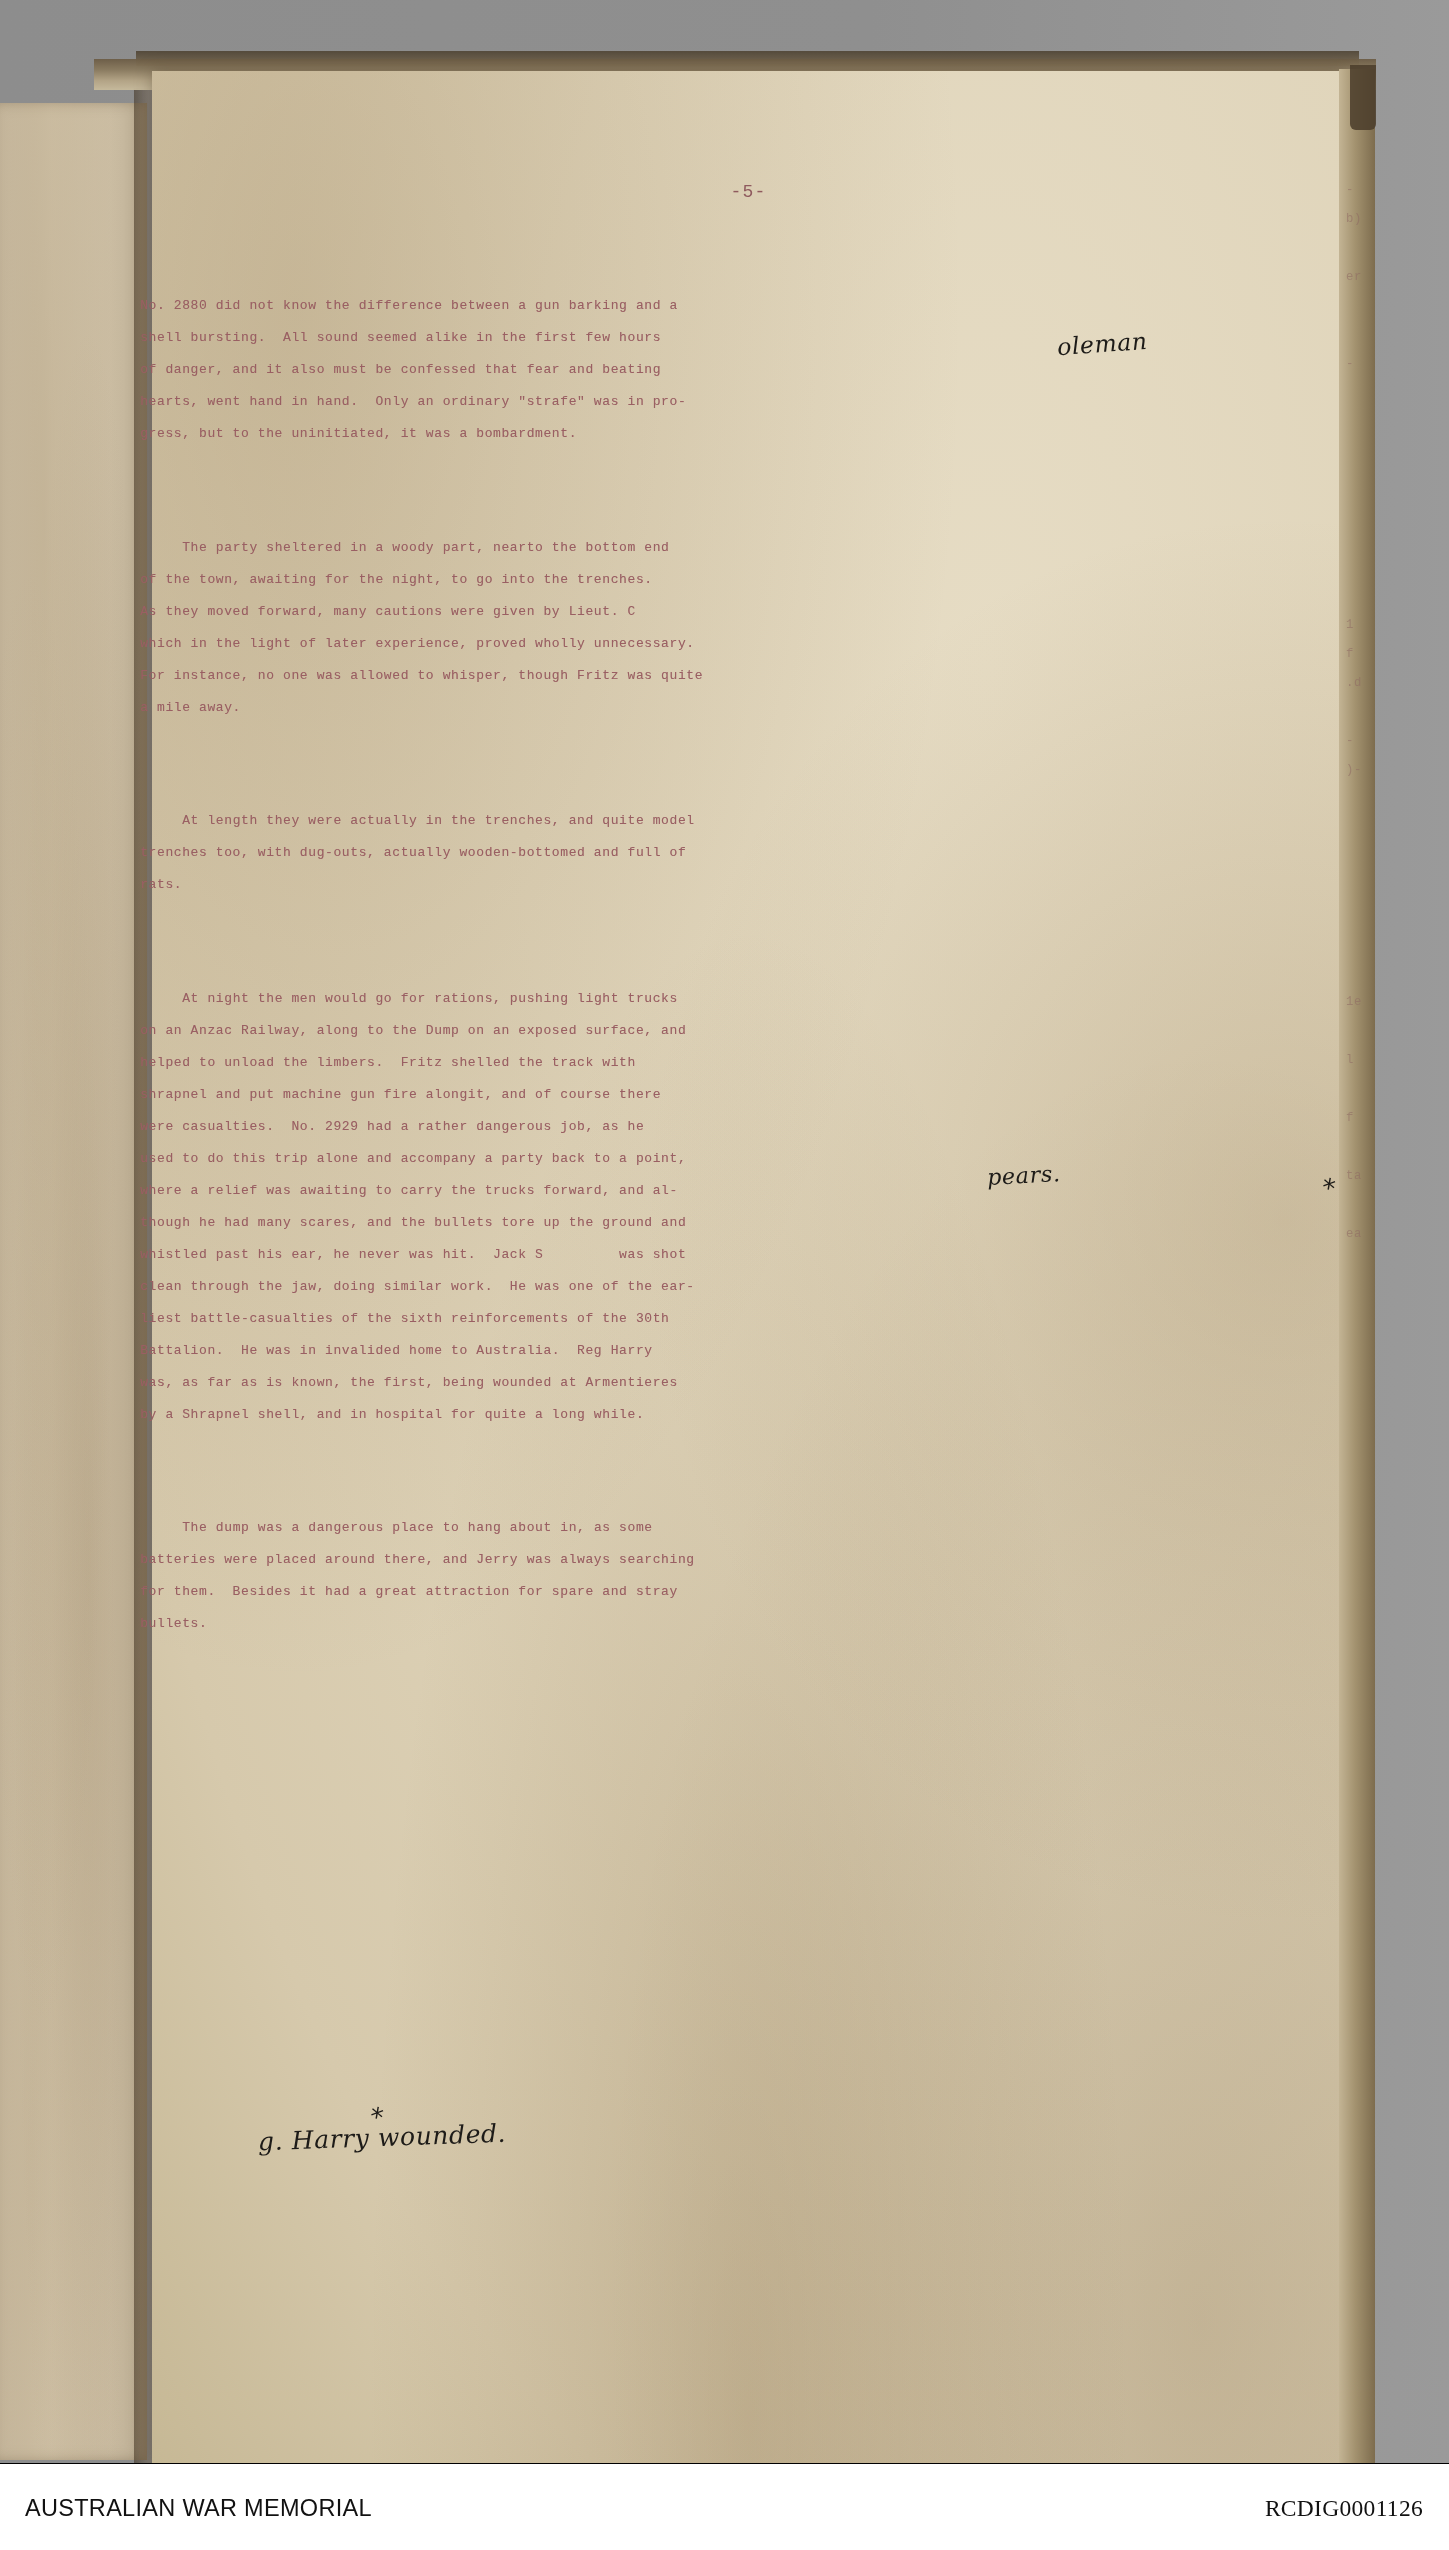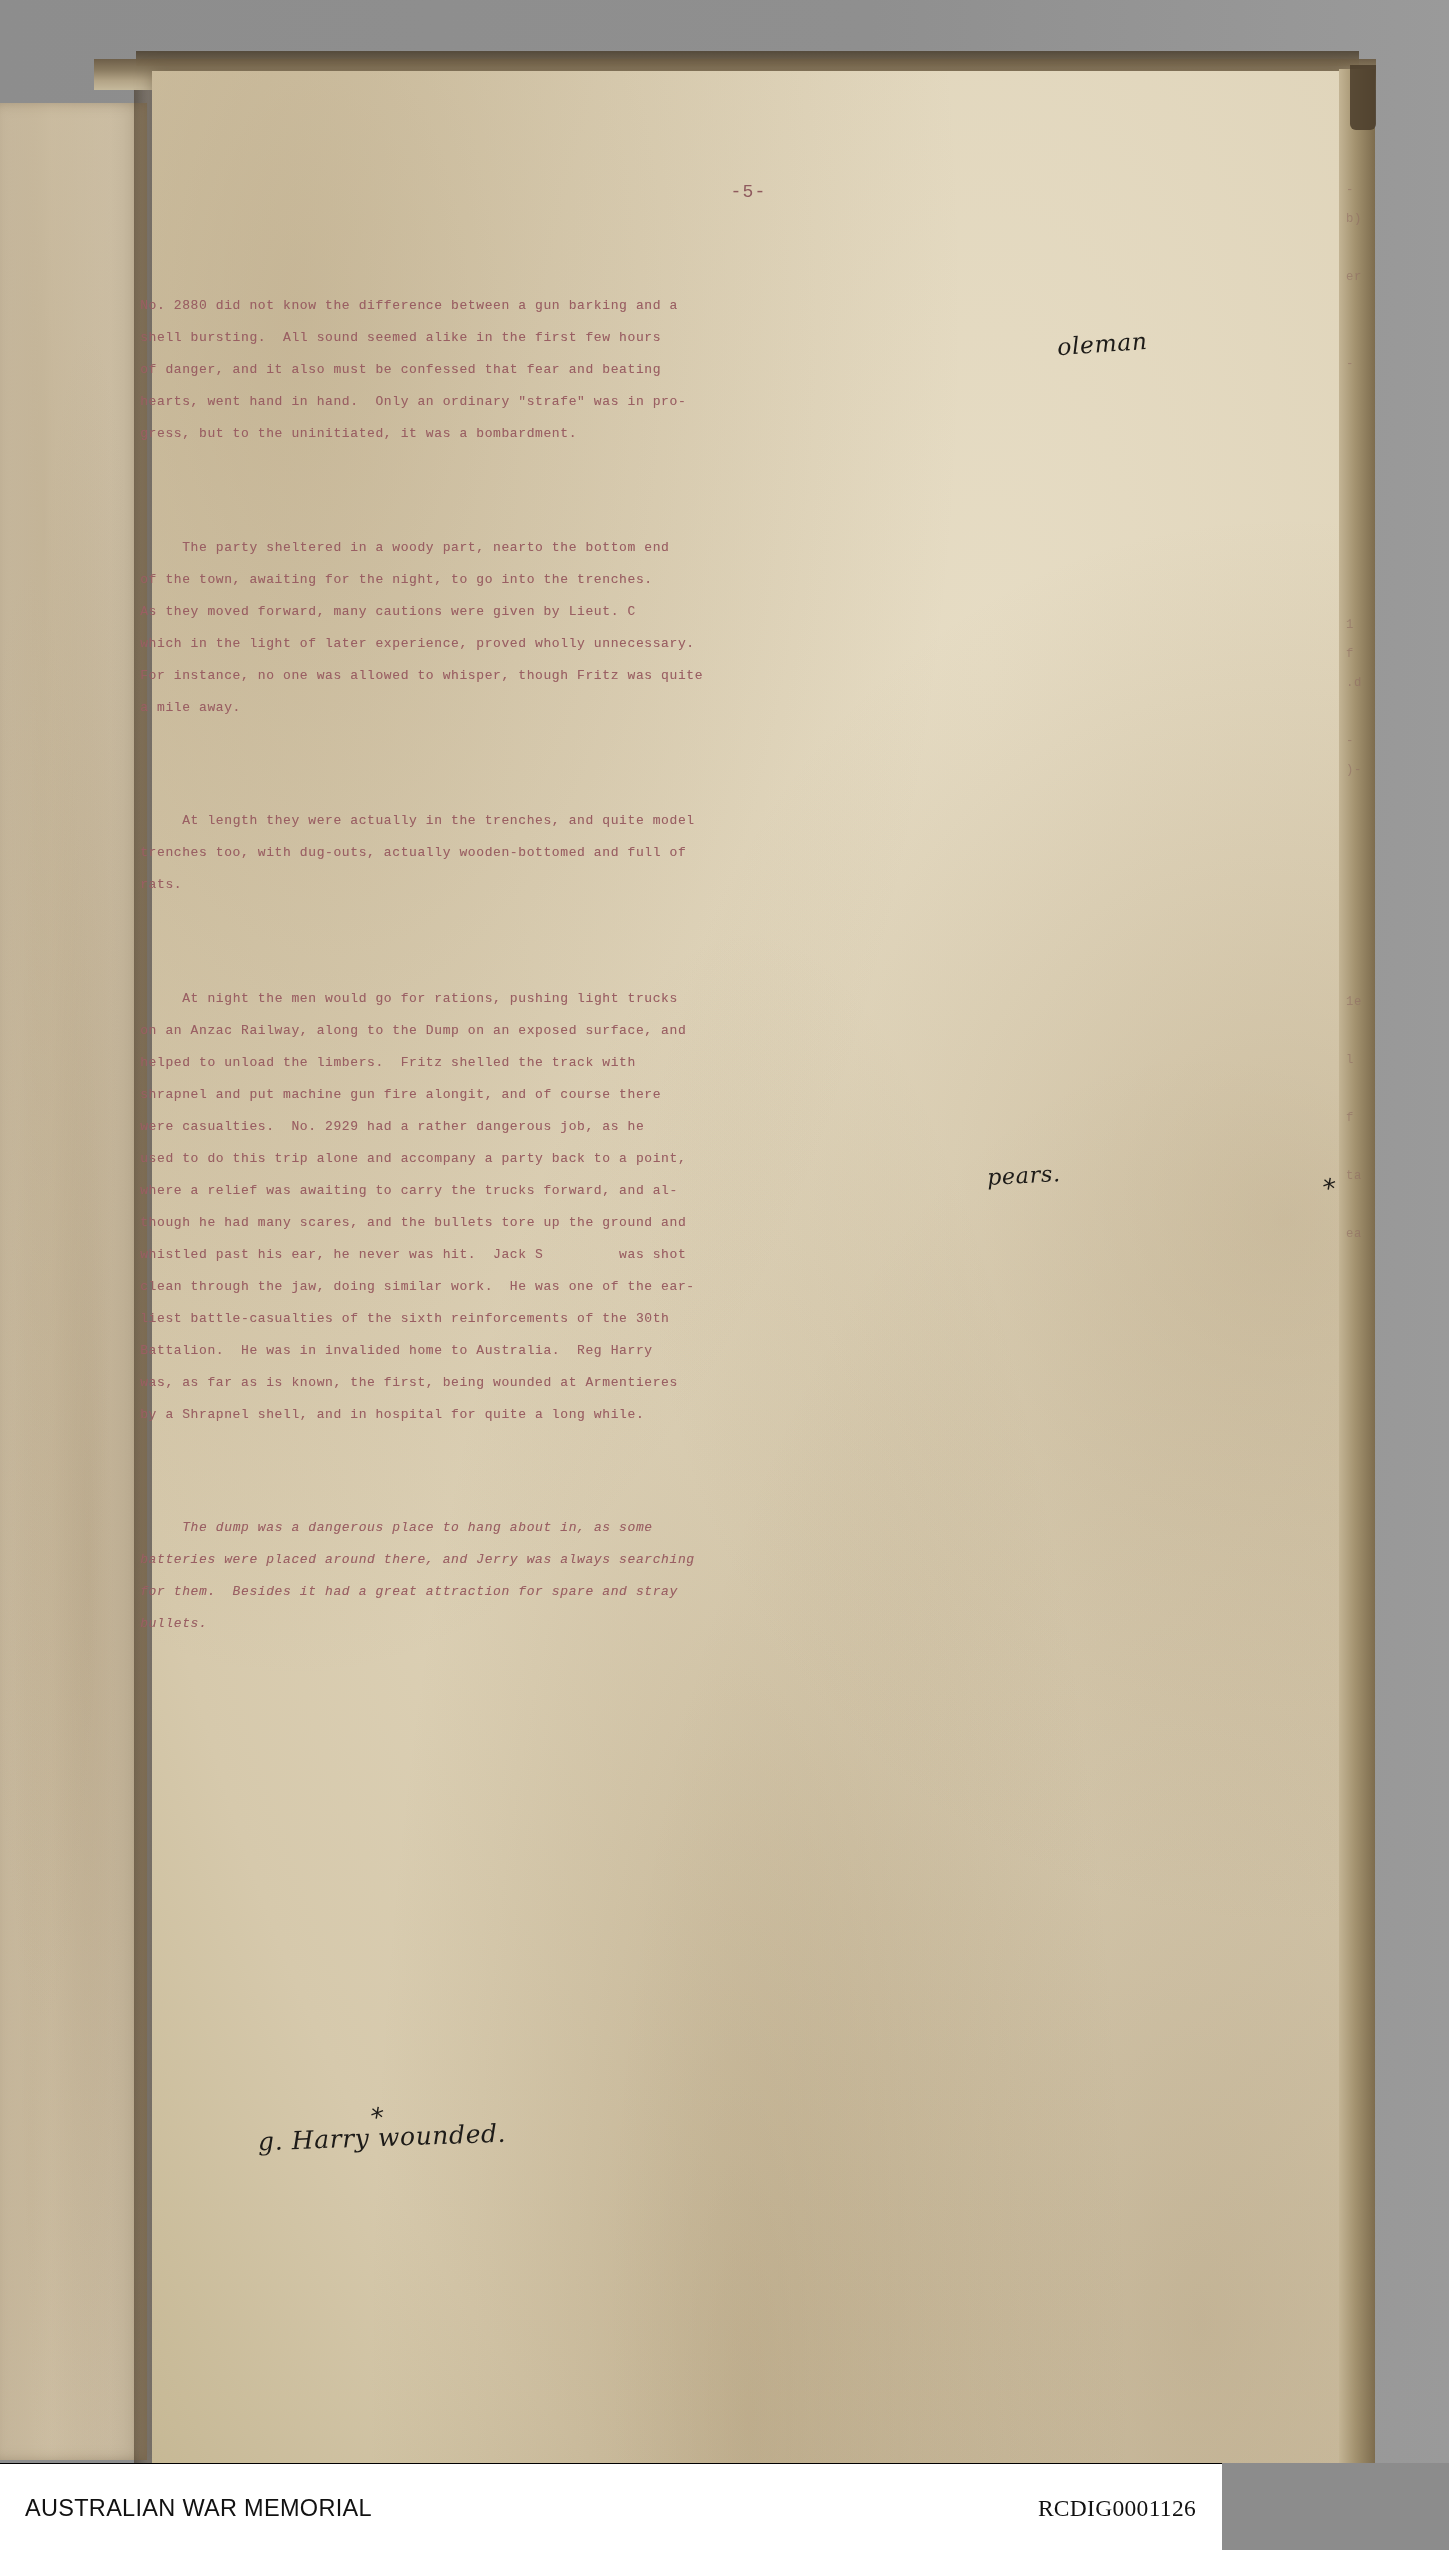--- a/index.html
+++ b/index.html
@@ -169,21 +169,21 @@
     letter-spacing: 0.6px;
     color: #9a5f63;
     white-space: pre-wrap;
     text-shadow: 0 0 0.6px rgba(150,90,95,0.35);
   }
   
   .para {
     margin: 0 0 17.6px 0;
     white-space: pre-wrap;
   }
-  .para:last-child { margin-bottom: 0; font-style: italic; }
+  .para:last-child { margin-bottom: 0; }
 
   
   .hand {
     position: absolute;
     font-family: "DejaVu Serif", serif;
     font-style: italic;
     color: #1d1b18;
     letter-spacing: 0.6px;
   }
   #hand-coleman {
@@ -211,21 +211,21 @@
     font-size: 26px;
   }
   #ast-1 { left: 1170px; top: 1102px; transform: rotate(10deg); }
   #ast-2 { left: 218px;  top: 2031px; transform: rotate(10deg); }
 
   
   #caption-bar {
     position: absolute;
     left: 0;
     top: 2463px;
-    width: 1222px;
+    width: 1449px;
     height: 87px;
     background: #ffffff;
     border-top: 1.8px solid #000000;
   }
   #caption-left {
     position: absolute;
     left: 25px;
     top: 31px;
     font-size: 23.5px;
     color: #111111;

